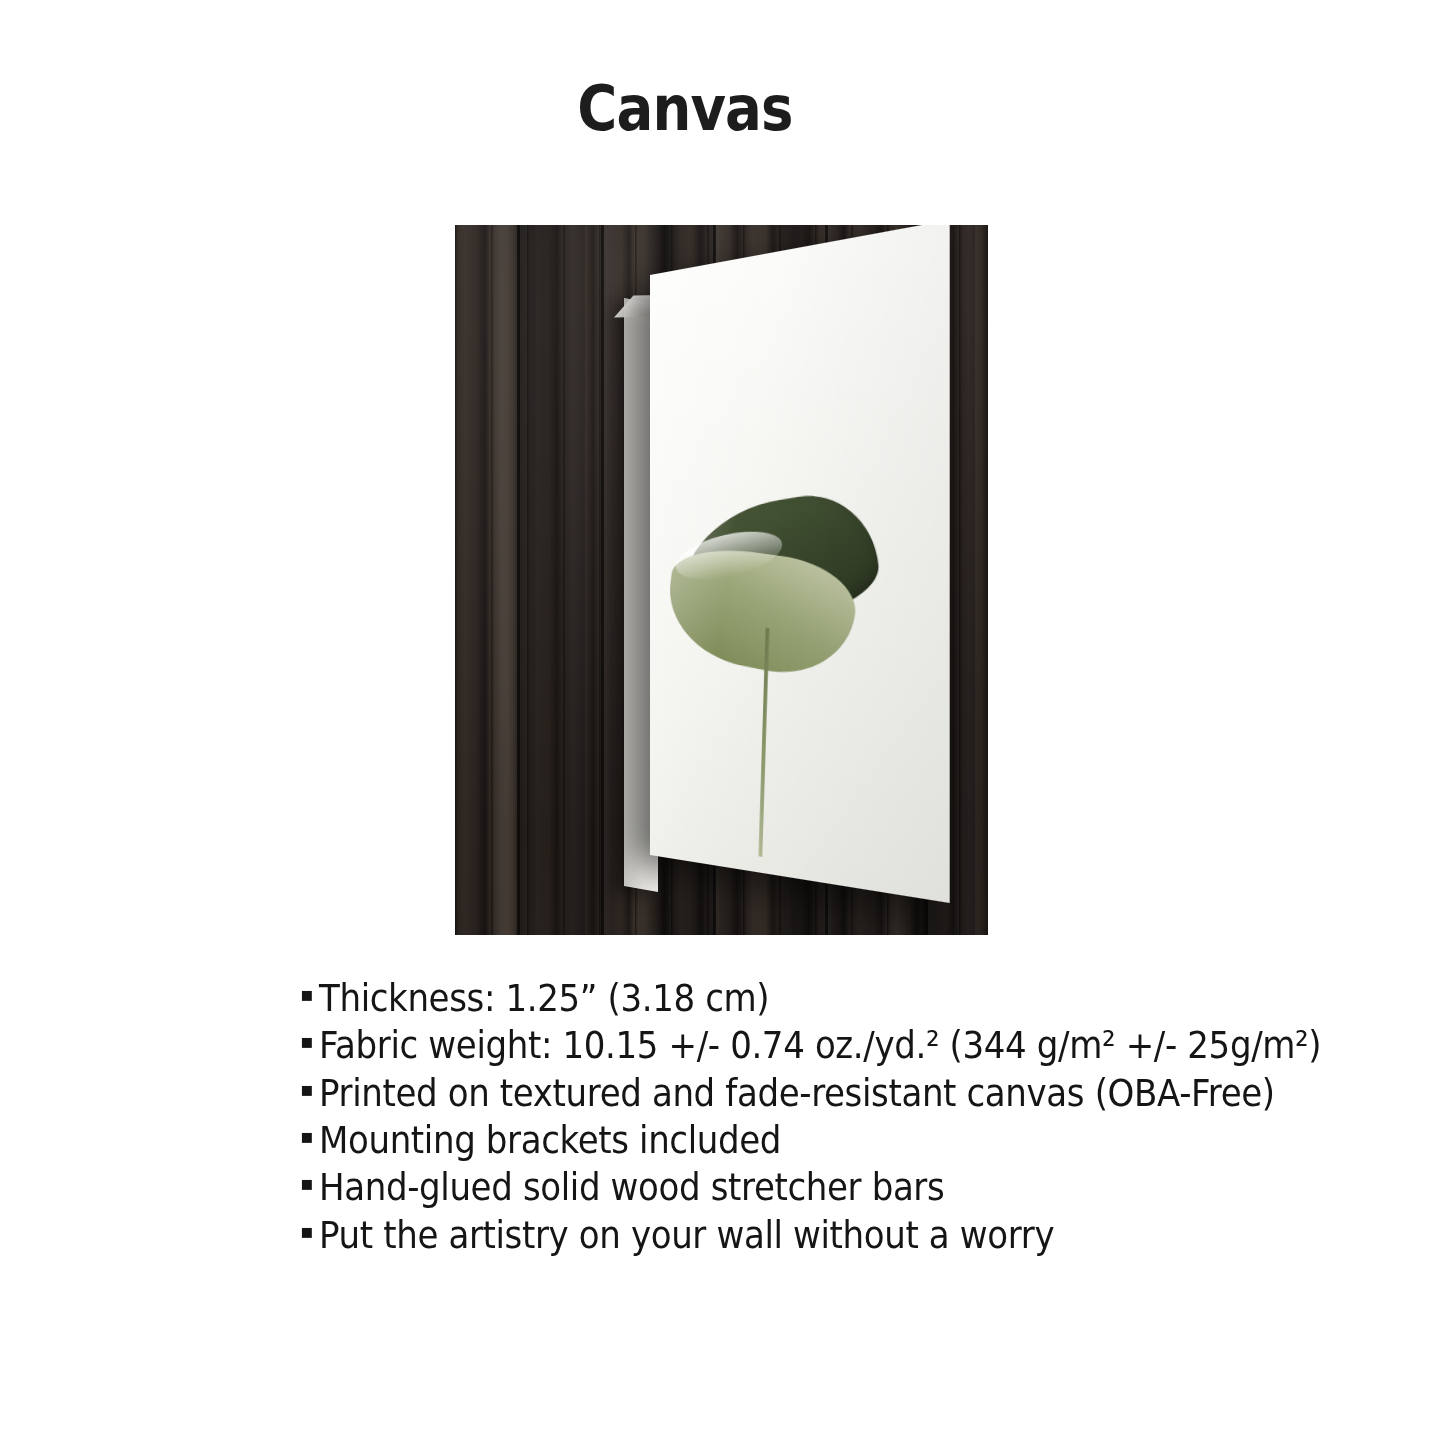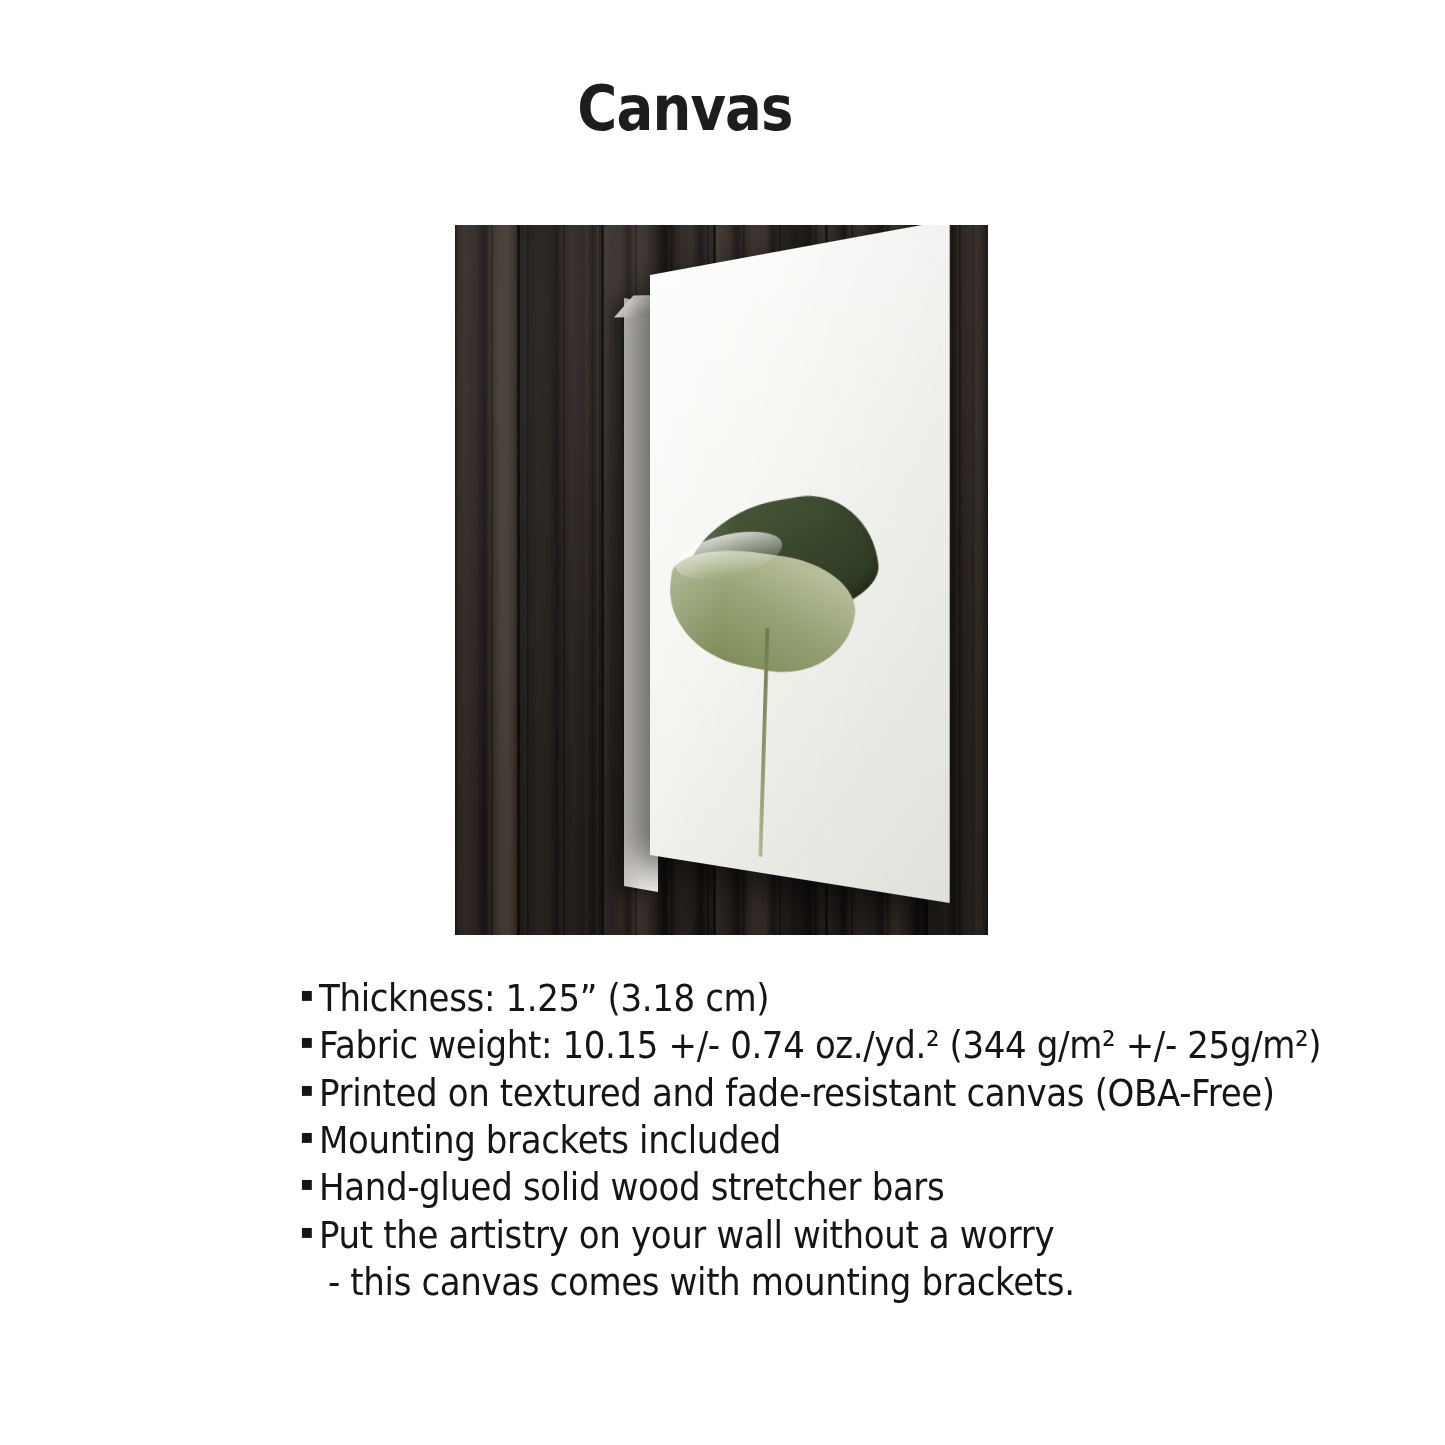--- a/index.html
+++ b/index.html
@@ -253,18 +253,15 @@
       <span class="spec-text">Mounting brackets included</span>
     </div>
     <div class="spec-row">
       <span class="bullet">▪</span>
       <span class="spec-text">Hand-glued solid wood stretcher bars</span>
     </div>
     <div class="spec-row">
       <span class="bullet">▪</span>
       <span class="spec-text">Put the artistry on your wall without a worry</span>
     </div>
-    <div class="spec-sub">
-      <span>- this canvas comes with mounting brackets.</span>
-    </div>
   </div>
 
 </div>
 
 </body></html>

